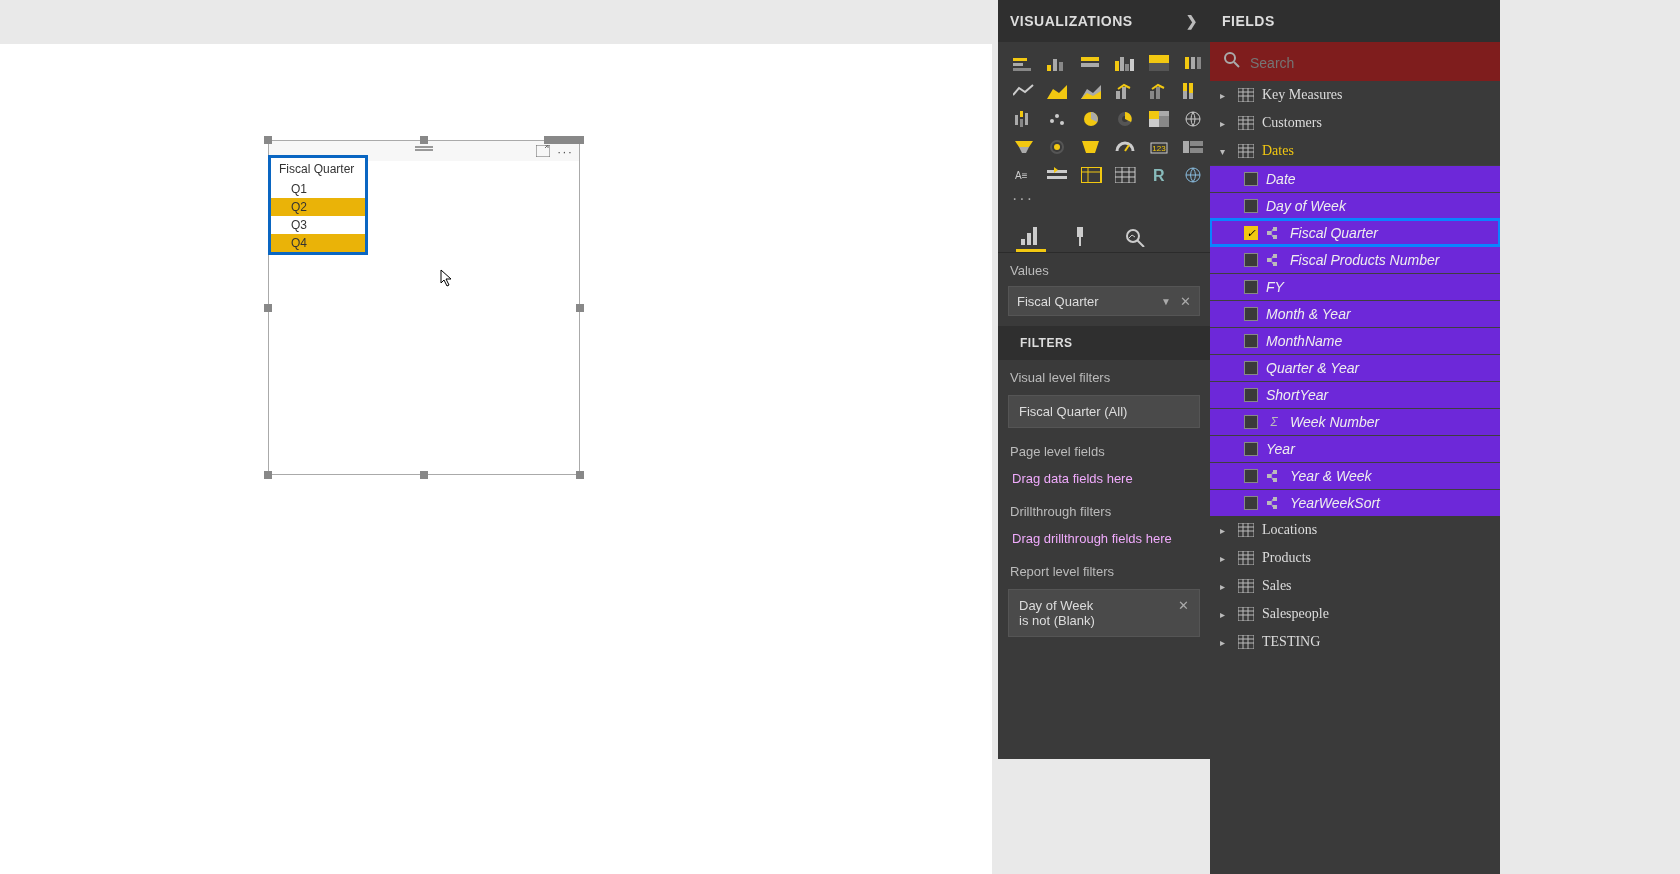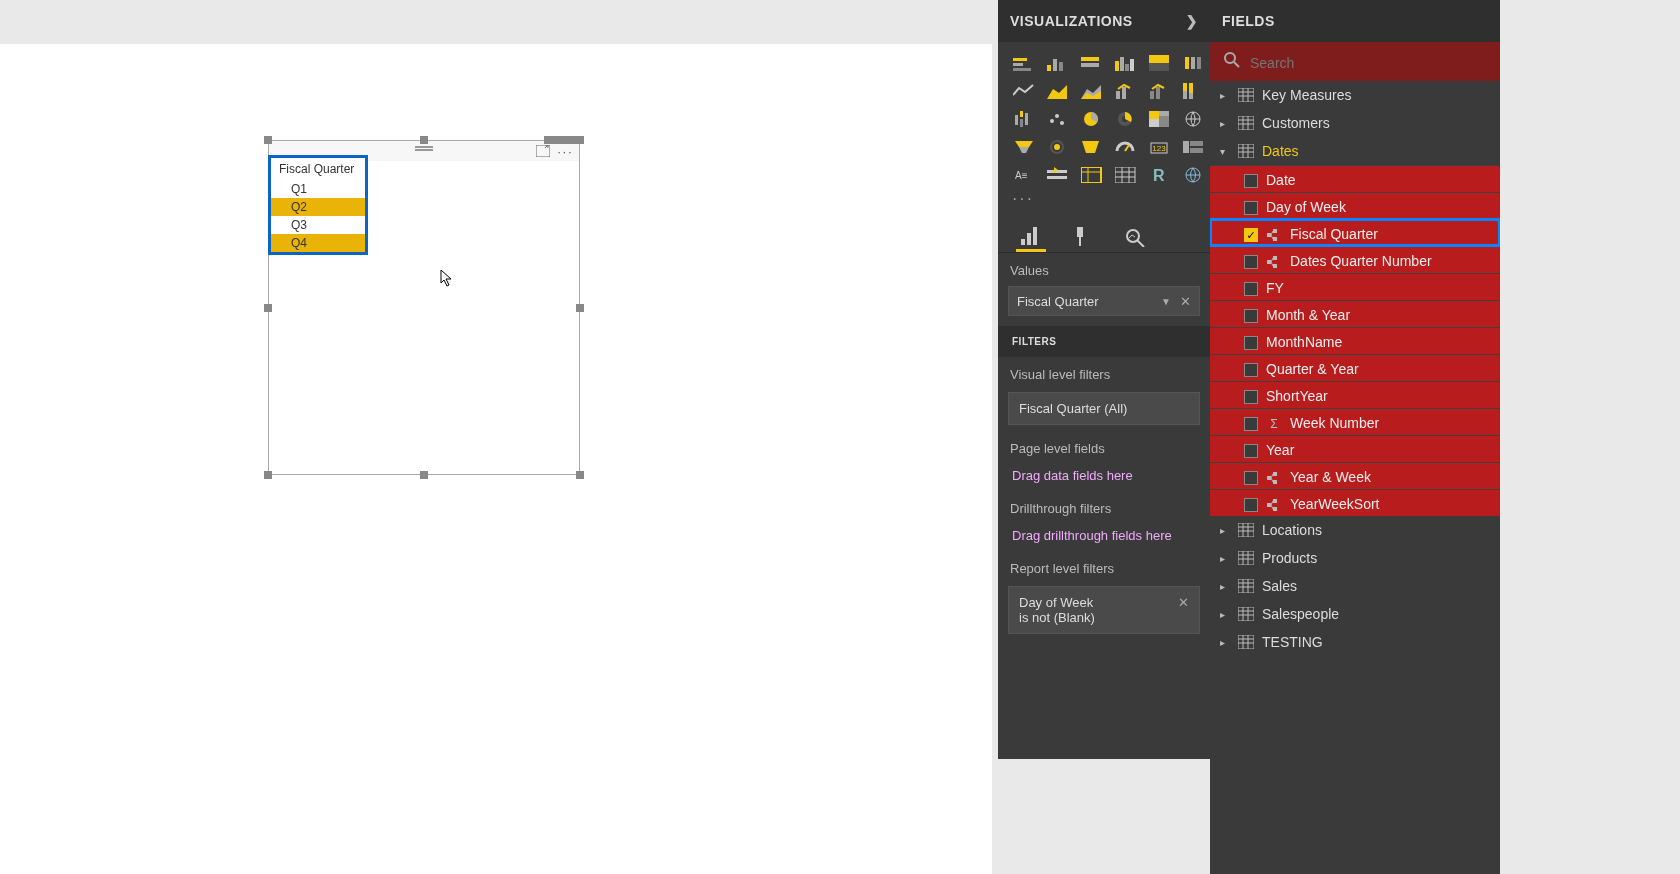--- a/index.html
+++ b/index.html
@@ -35,34 +35,34 @@
   .viz-grid { display: grid; grid-template-columns: repeat(6, 28px); gap: 6px 6px; padding: 10px 12px 4px; }
   .viz-cell { width: 28px; height: 22px; display: flex; align-items: center; justify-content: center; }
   .viz-dots { padding: 0 14px 8px; font-size: 16px; color: #aaa; letter-spacing: 2px; }
   .tabbar { display: flex; gap: 22px; padding: 6px 18px 0; border-bottom: 1px solid #2b2b2b; }
   .tab { width: 30px; height: 30px; display: flex; align-items: center; justify-content: center; color: #ccc; }
   .tab.active { border-bottom: 3px solid #f2c811; }
   .sect-label { font-size: 13px; color: #bbb; padding: 10px 12px 4px; }
   .well { margin: 4px 10px; background: #4a4a4a; border: 1px solid #555; height: 30px; display: flex; align-items: center; padding: 0 8px; font-size: 13px; color: #ddd; position: relative; }
   .well .dd { position: absolute; right: 28px; font-size: 10px; color: #aaa; }
   .well .x { position: absolute; right: 8px; font-size: 13px; color: #aaa; }
-  .sect-hdr { background: #2f2f2f; padding: 10px 14px; font-weight: 600; font-size: 10px; letter-spacing: .5px; margin-top: 10px; }
+  .sect-hdr { background: #2f2f2f; padding: 10px 22px; font-weight: 600; font-size: 12px; letter-spacing: .5px; margin-top: 10px; }
   .drop-text { font-size: 13px; color: #f0abfc; padding: 8px 14px; }
   .filter-card { margin: 6px 10px; background: #4a4a4a; border: 1px solid #555; padding: 8px 10px; font-size: 13px; color: #ddd; position: relative; }
   .filter-card .x { position: absolute; right: 10px; top: 8px; color: #aaa; }
   
   .fields-panel { position: absolute; left: 1210px; top: 0; width: 290px; height: 874px; background: #3a3a3a; color: #ddd; font-size: 14px; overflow: hidden; }
   .search-row { display: flex; align-items: flex-end; gap: 10px; padding: 10px 14px; background: #7f1d1d; }
   .search-row input { flex: 1; background: transparent; border: none; outline: none; color: #ccc; font-size: 14px; }
   .tbl-row { display: flex; align-items: center; gap: 8px; padding: 6px 10px; }
   .exp { width: 10px; font-size: 10px; color: #bbb; }
   .tblicon { width: 16px; height: 14px; }
-  .tblname { font-size: 14px; }
+  .tblname { font-size: 14px; font-family: Liberation Serif, serif; }
   .tbl-row.active .tblname { color: #f2c811; }
-  .fld-row { display: flex; align-items: flex-end; gap: 8px; padding: 4px 10px 4px 34px; background: #b91c1c; border-top: 1px solid #3f3f3f; height: 27px; }
+  .fld-row { display: flex; align-items: center; gap: 8px; padding: 4px 10px 4px 34px; background: #6d28d9; border-top: 1px solid #3f3f3f; height: 27px; font-style: italic; }
   .fld-row.highlight { outline: 3px solid #0a84ff; outline-offset: -2px; }
   .cb { width: 14px; height: 14px; border: 1px solid #888; background: #3a3a3a; display: inline-flex; align-items: center; justify-content: center; font-size: 11px; color: #000; }
   .cb.checked { background: #f2c811; border-color: #f2c811; }
   .fldicon { width: 16px; height: 14px; display: inline-flex; align-items: center; justify-content: center; }
   .fname { font-size: 14px; color: #eee; }
 </style>
 </head>
 <body>
 
 <div class="canvas-area">
@@ -433,21 +433,21 @@
         <span class="cb"></span>
         <span class="fldicon">
           <svg width="14" height="12">
             <rect x="0" y="4" width="4" height="4" fill="#bbb"></rect>
             <rect x="6" y="0" width="4" height="4" fill="#bbb"></rect>
             <rect x="6" y="8" width="4" height="4" fill="#bbb"></rect>
             <line x1="4" y1="6" x2="6" y2="2" stroke="#bbb"></line>
             <line x1="4" y1="6" x2="6" y2="10" stroke="#bbb"></line>
           </svg>
         </span>
-        <span class="fname">Dates Quarter Number</span>
+        <span class="fname">Fiscal Products Number</span>
       </div>
       <div class="fld-row">
         <span class="cb"></span>
         <span class="fname">FY</span>
       </div>
       <div class="fld-row">
         <span class="cb"></span>
         <span class="fname">Month &amp; Year</span>
       </div>
       <div class="fld-row">

